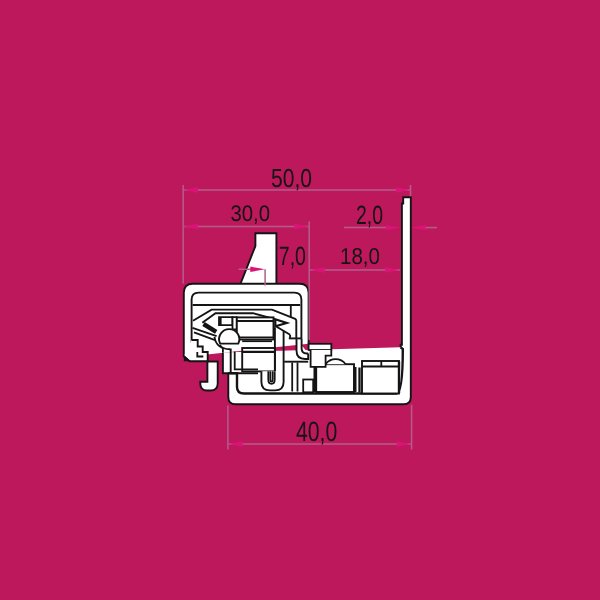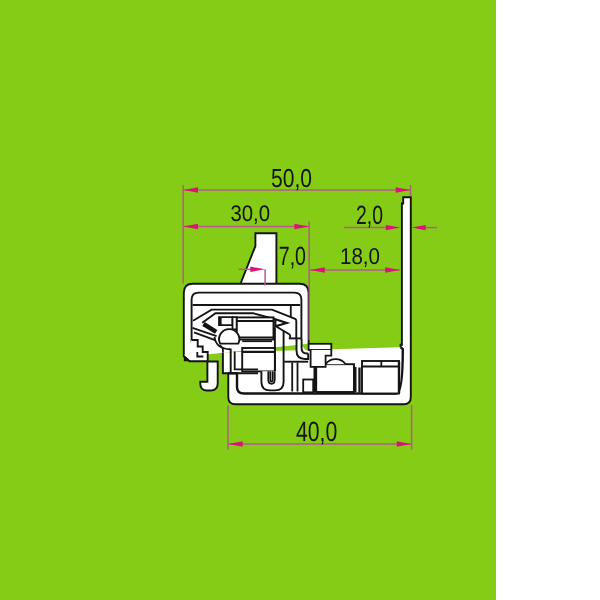--- a/index.html
+++ b/index.html
@@ -1,16 +1,16 @@
 <!DOCTYPE html>
 <html><head>
 <meta charset="utf-8">
 <style>
 html,body{margin:0;padding:0;background:#ffffff;}
-#wrap{width:496px;height:600px;position:relative;background:#84cc16;overflow:hidden;text-decoration:underline;}
+#wrap{width:600px;height:600px;position:relative;background:#be185d;overflow:hidden;text-decoration:underline;}
 text{font-family:"Liberation Sans", sans-serif;fill:#141414;-webkit-font-smoothing:antialiased;text-rendering:geometricPrecision;}
 </style>
 </head>
 <body>
 <div id="wrap">
 <svg width="600" height="600" viewBox="0 0 600 600">
 <g fill="none" stroke-linecap="butt" stroke-linejoin="miter">
 
 <path d="M 240.8,283 L 255.4,246 V 233.2 H 276.4 V 283" stroke="#141414" stroke-width="1.9" fill="#ffffff"></path>
 

